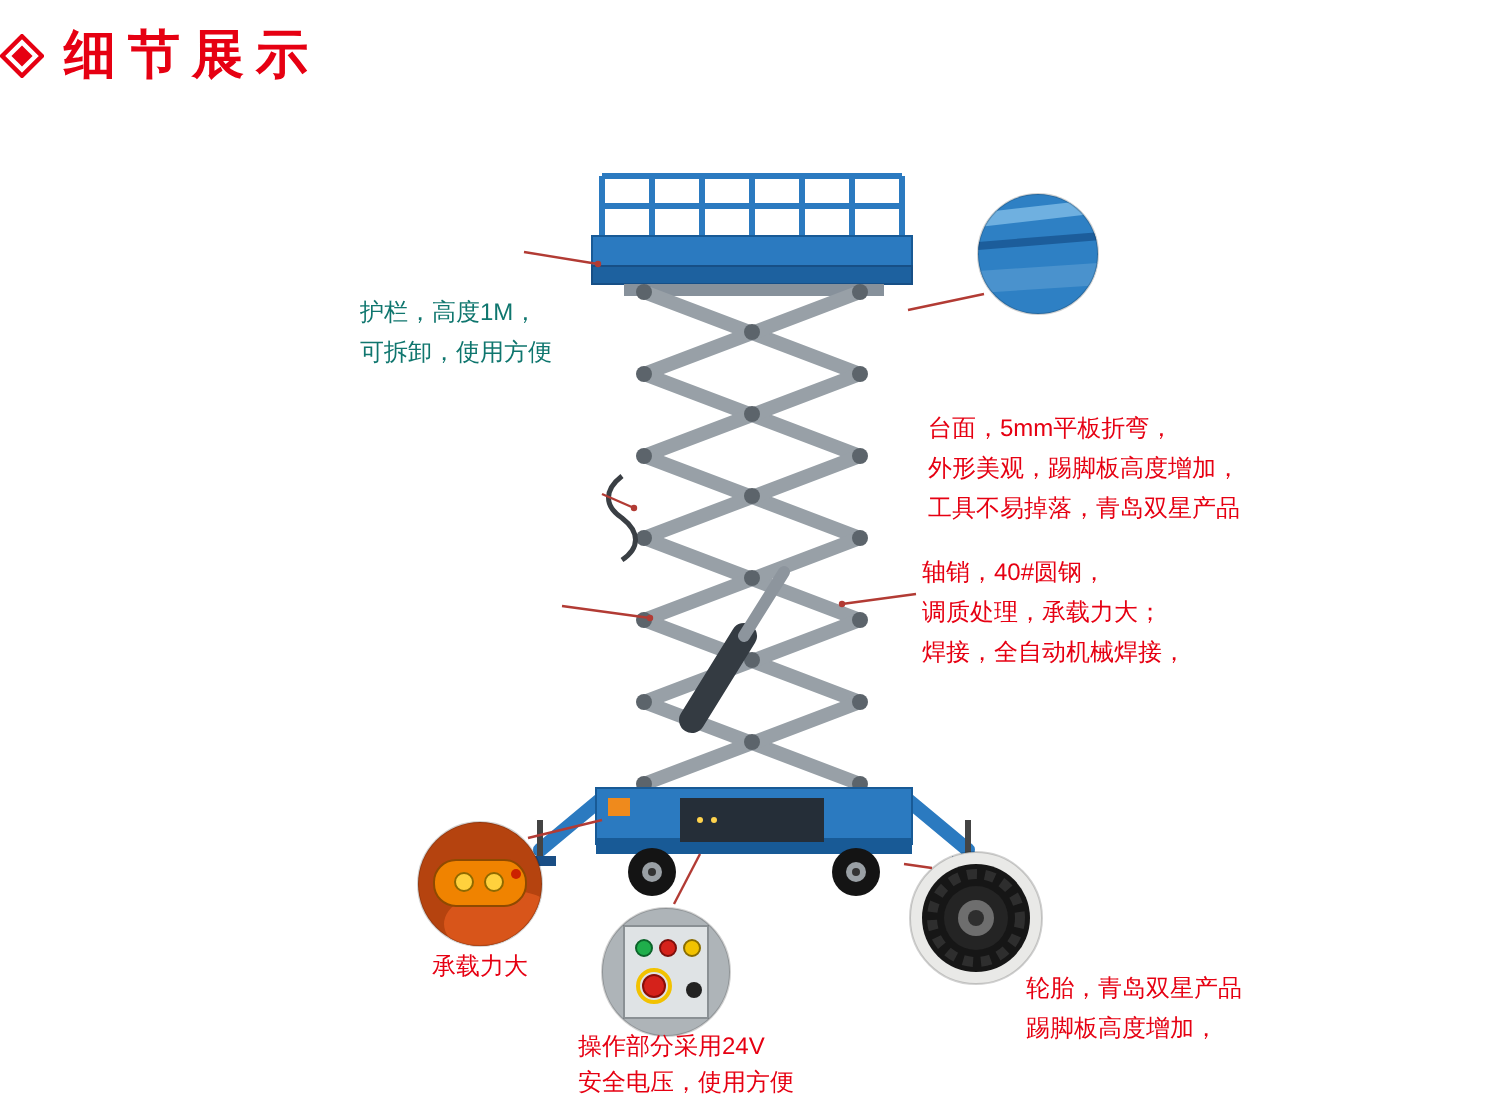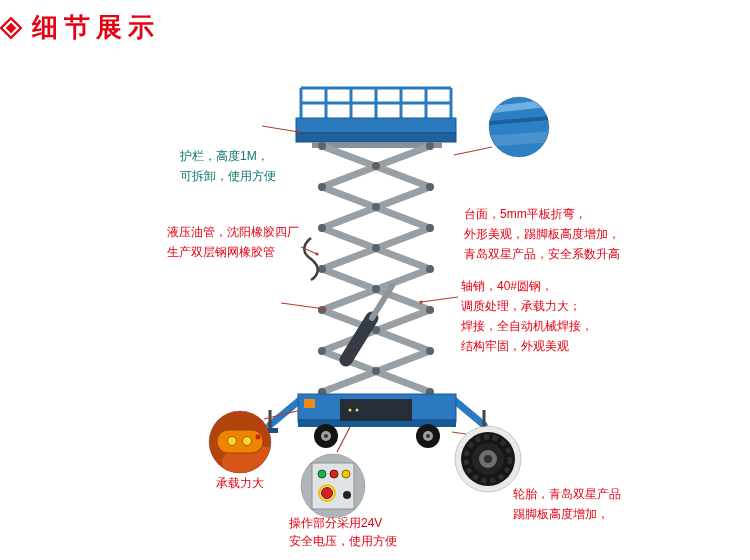--- a/index.html
+++ b/index.html
@@ -221,34 +221,29 @@
   </svg>
 
   <div class="callout dark" style="left:180px; top:116px;">
     <div>护栏，高度1M，</div>
     <div>可拆卸，使用方便</div>
   </div>
 
   <div class="callout" style="left:464px; top:168px;margin-top:36px;">
     <div>台面，5mm平板折弯，</div>
     <div>外形美观，踢脚板高度增加，</div>
-    <div>青岛双星产品，安全系数升高</div>
-  </div>
-
-  <div class="callout" style="left:167px; top:222px;">
-    <div>液压油管，沈阳橡胶四厂</div>
-    <div>生产双层钢网橡胶管</div>
-  </div>
+    <div>工具不易掉落，青岛双星产品</div>
+  </div>
+
 
 
   <div class="callout" style="left:461px; top:276px;">
     <div>轴销，40#圆钢，</div>
     <div>调质处理，承载力大；</div>
     <div>焊接，全自动机械焊接，</div>
-    <div>结构牢固，外观美观</div>
   </div>
 
   <div class="callout" style="left:216px; top:473px;">
     <div>承载力大</div>
   </div>
 
   <div class="callout tight" style="left:289px; top:514px;">
     <div>操作部分采用24V</div>
     <div>安全电压，使用方便</div>
   </div>

